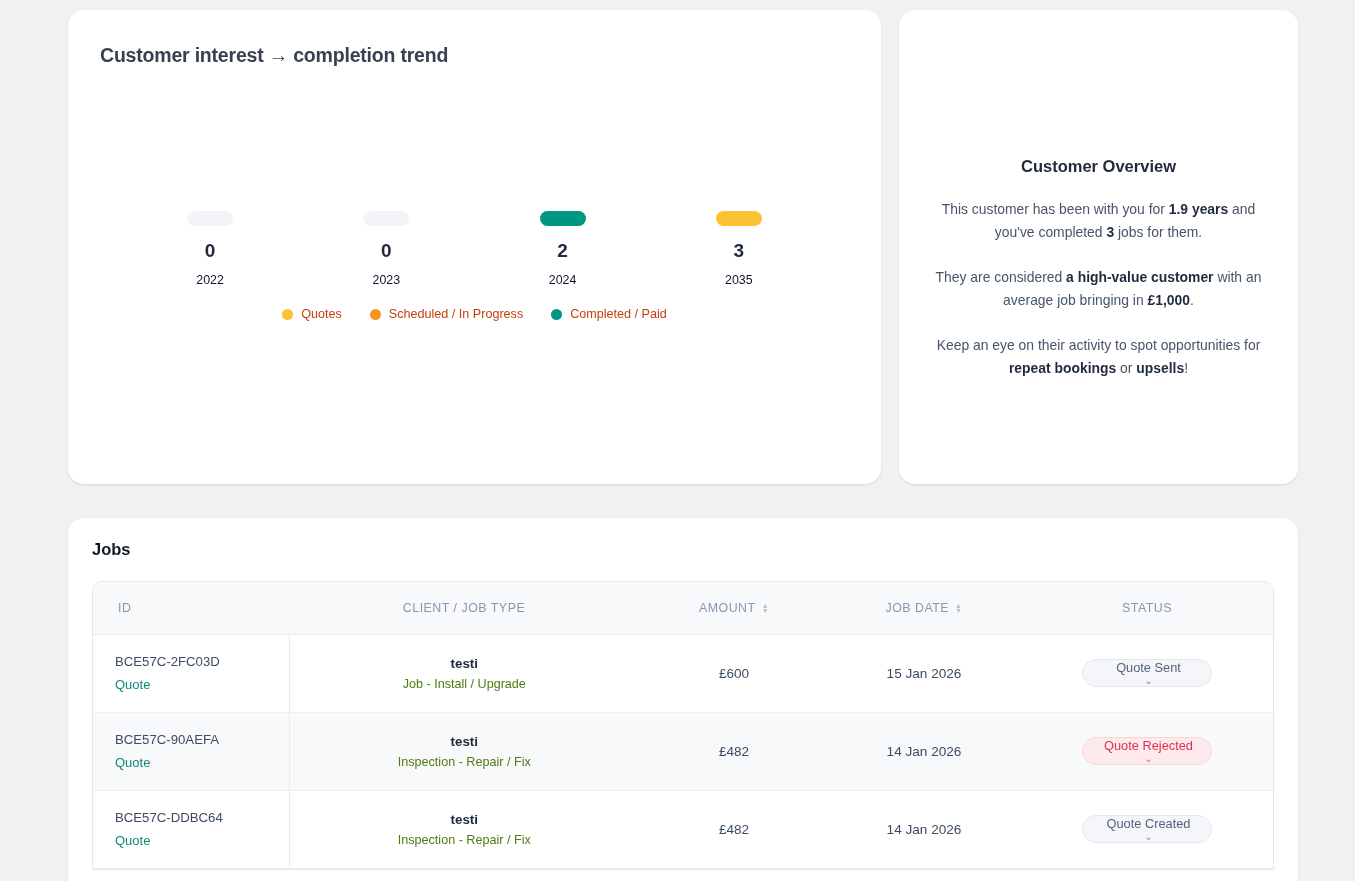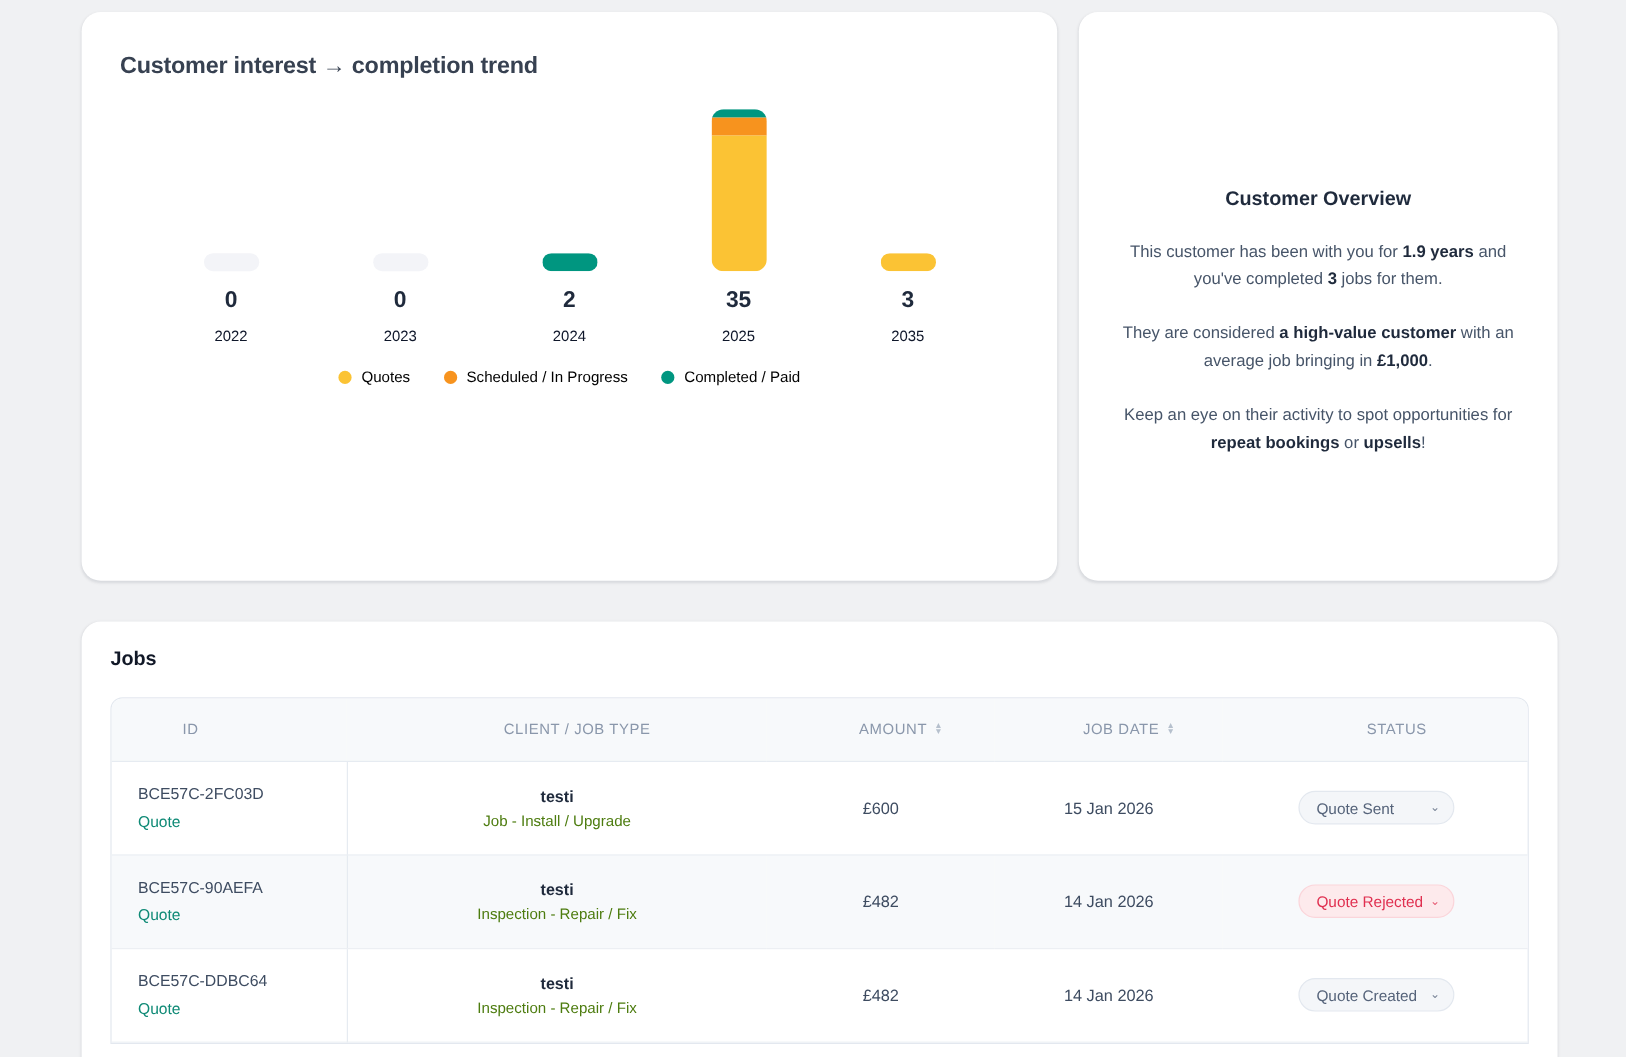--- a/index.html
+++ b/index.html
@@ -84,21 +84,21 @@
   
   .legend {
     margin-top: 20px;
     display: flex;
     justify-content: center;
     gap: 28px;
     align-items: center;
   }
   .legend-item { display: flex; align-items: center; gap: 8px; }
   .legend-dot { width: 11px; height: 11px; border-radius: 50%; }
-  .legend-label { font-size: 12.6px; color: #000000; }
+  .legend-label { font-size: 12.6px; color: #c2410c; }
 
   
   .insight {
     margin-top: 30px;
     height: 48px;
     background: #f6f8fa;
     border-radius: 8px;
     display: flex;
     align-items: center;
     gap: 14px;
@@ -162,21 +162,21 @@
     color: #8a97ab;
     text-align: center;
     border-bottom: 1px solid #e6ebf1;
     vertical-align: middle;
   }
   th.col-id { text-align: left; padding-left: 25px; width: 196px; }
   th.col-client { width: 350px; }
   th.col-amount { width: 190px; }
   th.col-date   { width: 190px; }
   th.col-status { width: 256px; }
-  .th-inner { display: inline-flex; align-items: center; gap: 6px; margin-left: 34px; }
+  .th-inner { display: inline-flex; align-items: center; gap: 6px; }
   .sort-ico { display: inline-flex; flex-direction: column; line-height: 5px; color: #b6c0cd; }
   .sort-ico span { font-size: 7px; }
 
   tbody tr { height: 78px; }
   tbody tr.alt { background: #f7f9fb; }
   tbody td {
     text-align: center;
     font-size: 13.6px;
     color: #3e4c61;
     border-bottom: 1px solid #eceff3;
@@ -195,20 +195,21 @@
   .badge {
     display: inline-flex;
     align-items: center;
     justify-content: space-between;
     min-width: 130px;
     height: 28px;
     padding: 0 11px 0 14px;
     border-radius: 14px;
     font-size: 12.8px;
     border: 1px solid transparent;
+    flex-direction: column;
   }
   .badge .chev { font-size: 10px; opacity: .75; }
   .badge.neutral { background: #f4f6f9; border-color: #e3e8ef; color: #55637a; }
   .badge.danger  { background: #fdeaec; border-color: #fbd5da; color: #e03050; }
 </style>
 </head>
 <body>
 
 <div class="page">
 
@@ -227,29 +228,20 @@
             <div class="bar-stack empty" style="background: rgb(243, 244, 248);"></div>
             <div class="bar-value">0</div>
             <div class="bar-year">2023</div>
           </div>
           <div class="bar-col">
             <div class="bar-stack" style="height: 15px;">
               <div class="seg" style="background: rgb(0, 150, 128); height: 15px;"></div>
             </div>
             <div class="bar-value">2</div>
             <div class="bar-year">2024</div>
-          </div>
-          <div class="bar-col">
-            <div class="bar-stack" style="height: 159px;">
-              <div class="seg" style="background: rgb(0, 150, 128); height: 8px;"></div>
-              <div class="seg" style="background: rgb(247, 147, 30); height: 18px;"></div>
-              <div class="seg" style="background: rgb(251, 195, 52); height: 136px;"></div>
-            </div>
-            <div class="bar-value">35</div>
-            <div class="bar-year">2025</div>
           </div>
           <div class="bar-col">
             <div class="bar-stack" style="height: 15px;">
               <div class="seg" style="background: rgb(251, 195, 52); height: 15px;"></div>
             </div>
             <div class="bar-value">3</div>
             <div class="bar-year">2035</div>
           </div>
         </div>
 

